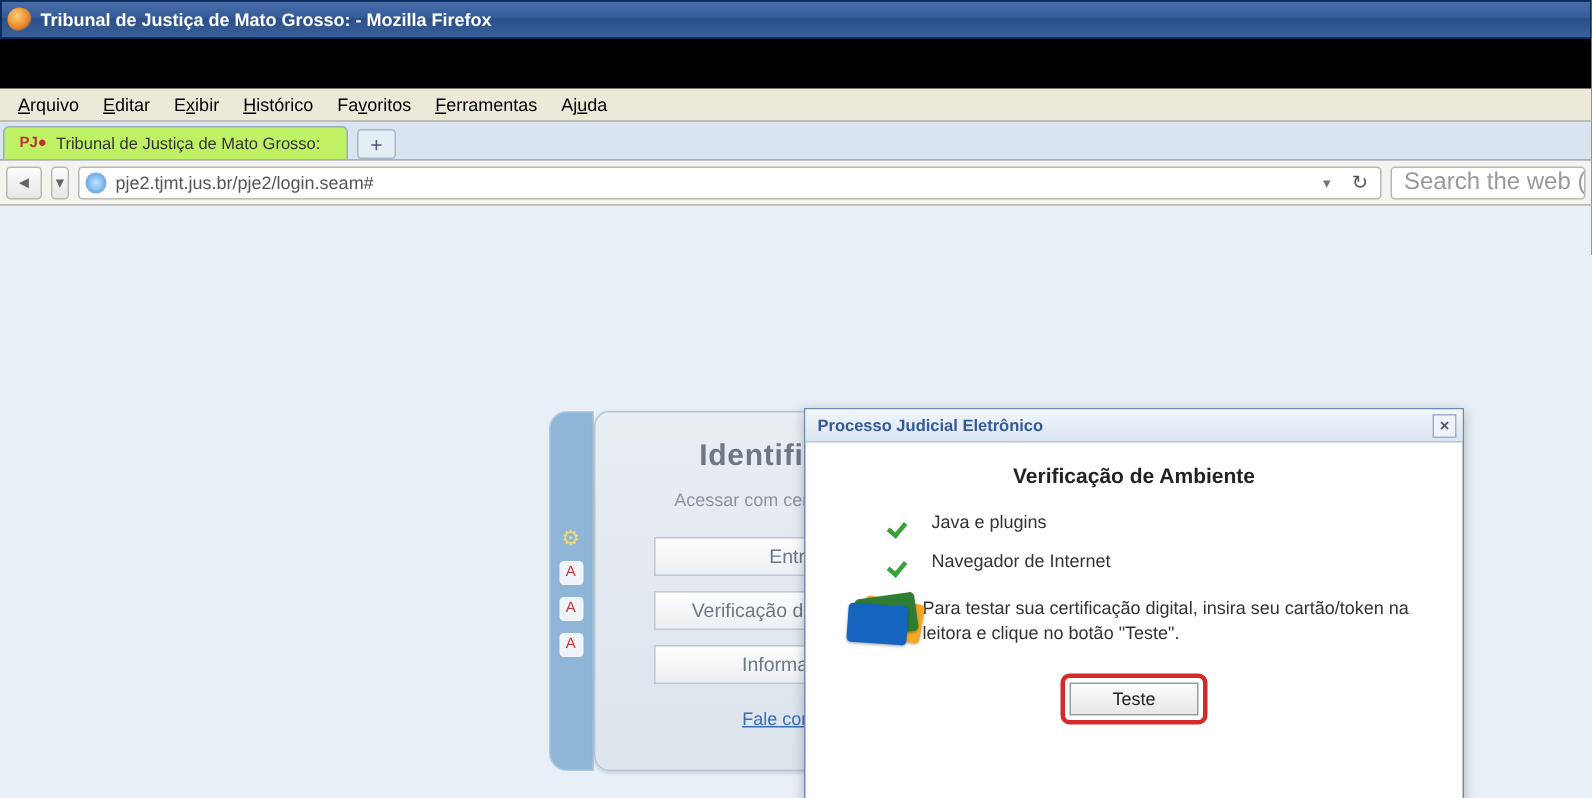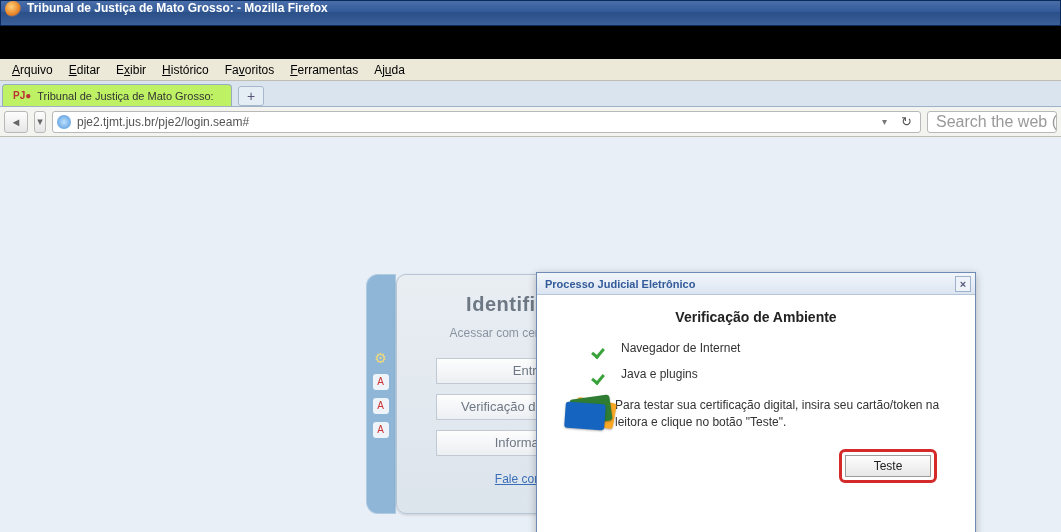--- a/index.html
+++ b/index.html
@@ -2,21 +2,21 @@
 <html><head>
 <meta charset="utf-8">
 <style>
   * { box-sizing: border-box; margin: 0; padding: 0; font-family: "Segoe UI", Tahoma, Arial, sans-serif; }
   body { width: 1061px; height: 532px; overflow: hidden; background: #000; }
 
   
   .titlebar {
     height: 26px;
     background: linear-gradient(#4a6ea9, #335a99 45%, #2b4f87 46%, #3a5f99);
-    display: flex; padding: 0 4px; color: #fff;
+    display: flex; align-items: center; padding: 0 4px; color: #fff;
     font-size: 12px; font-weight: bold; border: 1px solid #0a2a5c;
   }
   .titlebar .ffx { width: 16px; height: 16px; border-radius: 50%;
     background: radial-gradient(circle at 40% 35%, #ffd27a, #e67e22 60%, #2458a6 75%);
     margin-right: 6px; }
 
   
   .menubar {
     height: 22px; background: #ece9d8; display: flex; align-items: center;
     font-size: 12px; border-bottom: 1px solid #c0beb2; padding-left: 4px; margin-top: 33px;
@@ -146,21 +146,21 @@
   }
   .cards .card {
     position: absolute; width: 40px; height: 26px; border-radius: 3px;
     box-shadow: 0 1px 2px rgba(0,0,0,.3);
   }
   .cards .c1 { background: #2e7d32; top: 0; left: 10px; transform: rotate(-8deg); }
   .cards .c2 { background: #1565c0; top: 6px; left: 4px; transform: rotate(4deg); }
   .cards .c3 { background: #f9a825; top: 3px; left: 14px; transform: rotate(10deg); }
   .dlg-instr { font-size: 12px; color: #333; line-height: 1.4; }
   .dlg-buttons {
-    display: flex; justify-content: flex-end; margin-top: 14px; padding: 0 20px;
+    display: flex; justify-content: center; margin-top: 14px; padding: 0 20px;
   }
   .dlg-btn-wrap {
     border: 3px solid #d42a2a; border-radius: 6px; padding: 3px;
   }
   .dlg-btn {
     width: 86px; height: 22px; background: linear-gradient(#fdfdfd,#e7e7e7);
     border: 1px solid #9c9c9c; font-size: 12px; color: #222;
     display: flex; align-items: center; justify-content: center; cursor: pointer;
   }
 </style>
@@ -236,25 +236,25 @@
       <span>Processo Judicial Eletrônico</span>
       <div class="dlg-close">
         <span>×</span>
       </div>
     </div>
     <div class="dlg-body">
       <div class="dlg-h">Verificação de Ambiente</div>
 
       <div class="dlg-row">
         <div class="tick"></div>
-        <span>Navegador de Internet</span>
+        <span>Java e plugins</span>
       </div>
       <div class="dlg-row">
         <div class="tick"></div>
-        <span>Java e plugins</span>
+        <span>Navegador de Internet</span>
       </div>
 
       <div class="dlg-instr-row">
         <div class="cards">
           <div class="card c3"></div>
           <div class="card c1"></div>
           <div class="card c2"></div>
         </div>
         <div class="dlg-instr">Para testar sua certificação digital, insira seu cartão/token na leitora e clique no botão "Teste".</div>
       </div>

